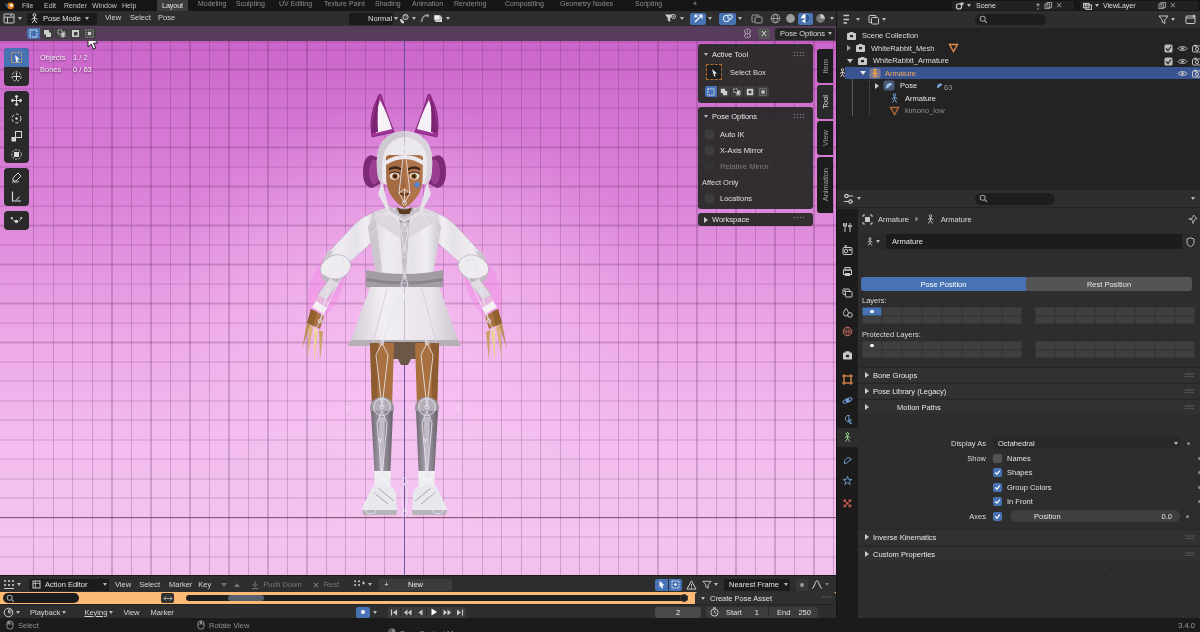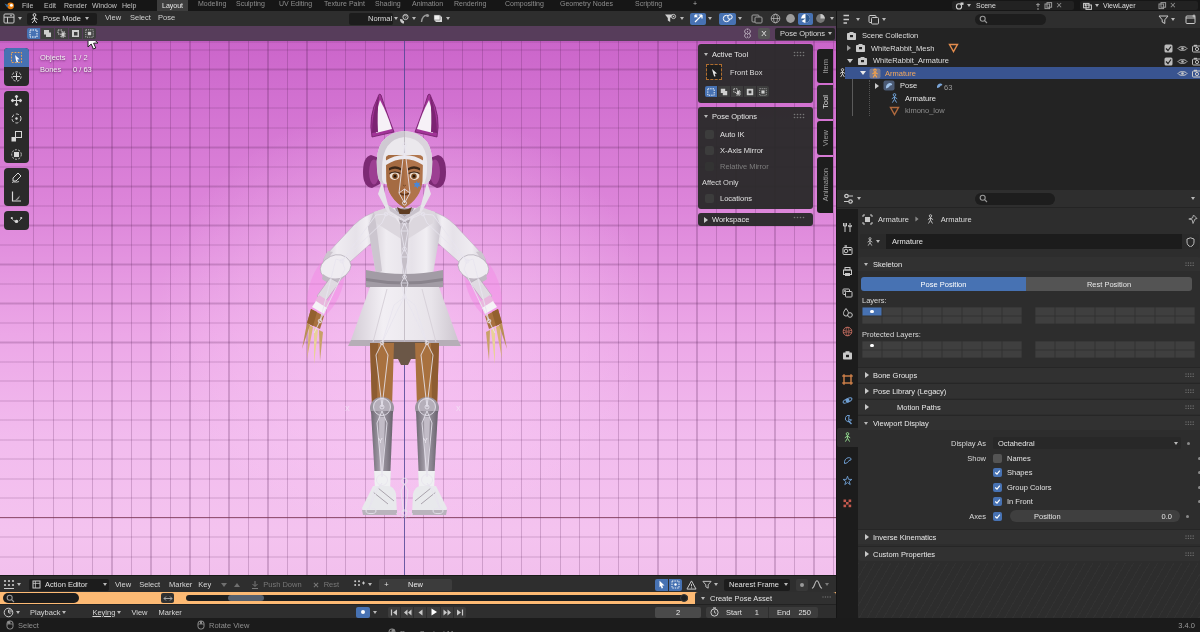--- a/index.html
+++ b/index.html
@@ -552,21 +552,21 @@
                 <circle cx="10.5" cy="4.5" r="0.8"></circle>
               </g>
             </svg>
         </div>
         <div class="row" style="padding:4px 6px 2px 9px;">
           <div class="row" style="width:14px;height:14px;background:#1e1e1e;justify-content:center;outline:1px dashed #b06e2e;">
               <svg width="9" height="9" viewBox="0 0 9 9">
                 <path d="M2 1 L7 5.6 L4.6 5.7 L5.6 8.2 L4.2 8.6 L3.4 6.2 Z" fill="#e8e8e8"></path>
               </svg>
             </div>
-          <span style="margin-left:9px;color:#dcdcdc;">Front Box</span>
+          <span style="margin-left:9px;color:#dcdcdc;">Select Box</span>
         </div>
         <div class="row" style="padding:5px 6px 0 7px;gap:1px;">
           <div class="row" style="width:12px;height:11px;background:#4772b3;border-radius:2px 0 0 2px;justify-content:center;">
               <svg width="8" height="8" viewBox="0 0 8 8">
                 <rect x="0.8" y="0.8" width="6.4" height="6.4" fill="none" stroke="#fff" stroke-width="0.9" stroke-dasharray="1.4 1"></rect>
               </svg>
             </div>
           <div class="row" style="width:12px;height:11px;background:#3d3d3d;justify-content:center;">
               <svg width="8" height="8" viewBox="0 0 8 8">
                 <path d="M0.8 0.8 H5.2 V3 H7.2 V7.2 H2.8 V5 H0.8 Z" fill="#cfcfcf"></path>
@@ -794,21 +794,21 @@
   <div class="abs" id="timeline" style="left:0;top:604px;width:836px;height:14px;background:#2e2e2e;border-top:1px solid #222;">
     <div class="abs row" style="left:3px;top:1.5px;height:11px;">
       <svg width="11" height="11" viewBox="0 0 11 11">
           <circle cx="5.5" cy="5.5" r="4.3" fill="none" stroke="#c9c9c9" stroke-width="1"></circle>
           <path d="M5.5 3 L5.5 5.5 L7.5 6.5" stroke="#c9c9c9" stroke-width="1" fill="none"></path>
           <path d="M5.5 1.2 A4.3 4.3 0 0 1 9.8 5.5 L5.5 5.5 Z" fill="#c9c9c9" opacity="0.5"></path>
         </svg>
       <span class="chev chevs"></span>
       <span style="margin-left:8px;color:#d6d6d6;">Playback</span>
         <span class="chev chevs" style="margin-left:2px;"></span>
-      <span style="margin-left:24px;color:#d6d6d6;text-decoration:underline;">Keying</span>
+      <span style="margin-left:16px;color:#d6d6d6;text-decoration:underline;">Keying</span>
         <span class="chev chevs" style="margin-left:2px;"></span>
       <span style="margin-left:8px;color:#d6d6d6;">View</span>
       <span style="margin-left:11px;color:#d6d6d6;">Marker</span>
     </div>
     <div class="abs row" style="left:356px;top:1.5px;height:11px;">
       <div class="row" style="width:14px;height:11px;background:#4772b3;border-radius:2px;justify-content:center;">
           <div style="width:4.5px;height:4.5px;border-radius:50%;background:#fff;"></div>
         </div>
       <span class="chev" style="margin-left:3px;"></span>
       <div class="row" style="margin-left:9px;gap:1px;">
@@ -1149,36 +1149,20 @@
         <div class="row" style="flex:1;height:15px;background:#1c1c1c;color:#e3e3e3;">
             <span style="margin-left:6px;">Armature</span>
           </div>
         <div class="row" style="width:17px;height:15px;background:#2a2a2a;border-radius:0 2px 2px 0;justify-content:center;">
           <svg width="9" height="10" viewBox="0 0 9 10">
               <path d="M4.5 0.8 L8 2 L8 5 C8 7.5 6.5 9 4.5 9.8 C2.5 9 1 7.5 1 5 L1 2 Z" fill="none" stroke="#bbb" stroke-width="1"></path>
             </svg>
         </div>
       </div>
 
-      <div class="abs row" style="left:0;top:48px;width:343px;height:14px;background:#313131;border-radius:3px 3px 0 0;">
-        <span class="chev" style="margin-left:6px;"></span>
-          <span style="margin-left:3px;color:#e8e8e8;">Skeleton</span>
-        <svg width="10" height="5" viewBox="0 0 10 5" style="margin-left:auto;margin-right:6px;">
-            <g fill="#6e6e6e">
-              <circle cx="1" cy="1" r="0.7"></circle>
-              <circle cx="3.4" cy="1" r="0.7"></circle>
-              <circle cx="5.8" cy="1" r="0.7"></circle>
-              <circle cx="8.2" cy="1" r="0.7"></circle>
-              <circle cx="1" cy="3.4" r="0.7"></circle>
-              <circle cx="3.4" cy="3.4" r="0.7"></circle>
-              <circle cx="5.8" cy="3.4" r="0.7"></circle>
-              <circle cx="8.2" cy="3.4" r="0.7"></circle>
-            </g>
-          </svg>
-      </div>
       <div class="abs row" style="left:3px;top:68px;width:331px;height:14px;">
         <div class="row" style="width:165px;height:14px;background:#4772b3;border-radius:3px 0 0 3px;justify-content:center;color:#fff;">Pose Position</div>
         <div class="row" style="width:166px;height:14px;background:#545454;border-radius:0 3px 3px 0;justify-content:center;color:#e8e8e8;">Rest Position</div>
       </div>
       <div class="abs" style="left:4px;top:87px;color:#d9d9d9;">Layers:</div>
       <div class="abs" id="lay1" style="left:4px;top:98px;">
           <div style="display:flex;">
             <div style="margin-right:13px;">
               <div style="display:flex;">
                 <div style="width:20px;height:8.5px;background:#4772b3;box-shadow:inset 0 0 0 0.5px #323232;display:flex;flex:none;">
@@ -1321,36 +1305,20 @@
               <circle cx="5.8" cy="1" r="0.7"></circle>
               <circle cx="8.2" cy="1" r="0.7"></circle>
               <circle cx="1" cy="3.4" r="0.7"></circle>
               <circle cx="3.4" cy="3.4" r="0.7"></circle>
               <circle cx="5.8" cy="3.4" r="0.7"></circle>
               <circle cx="8.2" cy="3.4" r="0.7"></circle>
             </g>
           </svg>
       </div>
 
-      <div class="abs row" style="left:0;top:206px;width:343px;height:15px;background:#313131;border-top:1px solid #262626;">
-        <span class="chev" style="margin-left:6px;"></span>
-          <span style="margin-left:3px;color:#e8e8e8;">Viewport Display</span>
-        <svg width="10" height="5" viewBox="0 0 10 5" style="margin-left:auto;margin-right:6px;">
-            <g fill="#6e6e6e">
-              <circle cx="1" cy="1" r="0.7"></circle>
-              <circle cx="3.4" cy="1" r="0.7"></circle>
-              <circle cx="5.8" cy="1" r="0.7"></circle>
-              <circle cx="8.2" cy="1" r="0.7"></circle>
-              <circle cx="1" cy="3.4" r="0.7"></circle>
-              <circle cx="3.4" cy="3.4" r="0.7"></circle>
-              <circle cx="5.8" cy="3.4" r="0.7"></circle>
-              <circle cx="8.2" cy="3.4" r="0.7"></circle>
-            </g>
-          </svg>
-      </div>
       <div class="abs" style="left:0;top:228px;width:343px;">
         <div class="row" style="height:12px;margin-bottom:3px;">
           <span style="width:128px;text-align:right;color:#d9d9d9;">Display As</span>
           <div class="row" style="margin-left:7px;width:188px;height:12px;background:#282828;border-radius:2px;color:#e3e3e3;">
               <span style="margin-left:5px;">Octahedral</span>
               <span class="chev" style="margin-left:auto;margin-right:3px;"></span>
             </div>
           <div style="width:3px;height:3px;border-radius:50%;background:#8a8a8a;margin-left:6px;"></div>
         </div>
         <div class="row" style="height:12px;margin-bottom:2.5px;">

